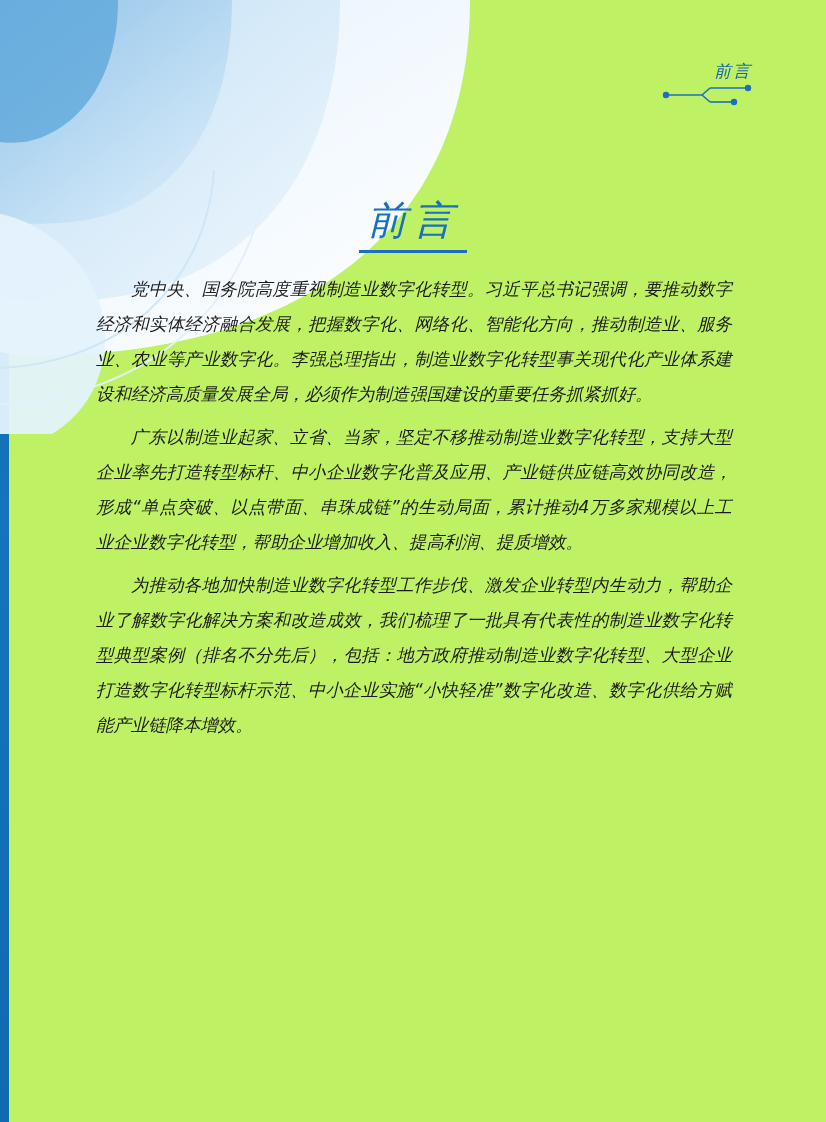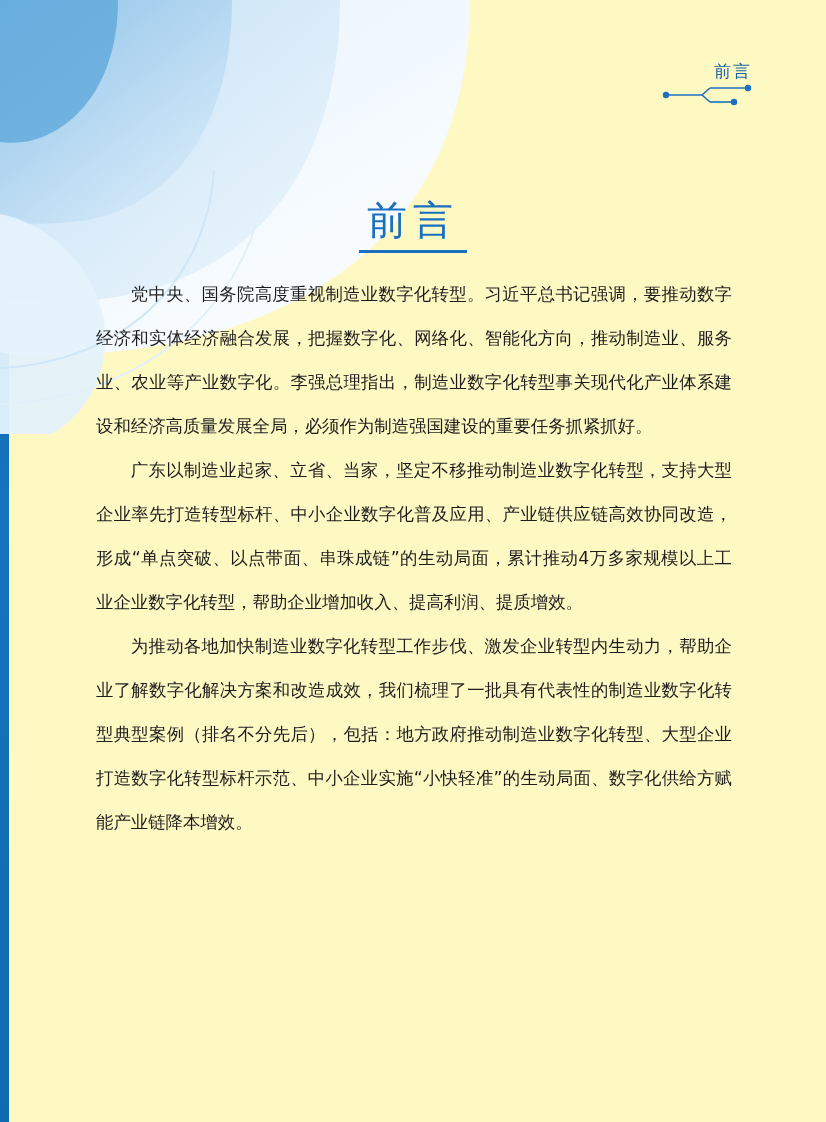--- a/index.html
+++ b/index.html
@@ -12,22 +12,23 @@
     background: #ffffff;
     font-family: "Liberation Sans", sans-serif;
     overflow: hidden;
     position: relative;
   }
 
   
   #page {
     position: absolute;
     inset: 0;
-    background: #fef9c3;
+    background: #bef264;
     overflow: hidden;
+    font-style: italic;
   }
 
   
   .left-edge-bar {
     position: absolute;
     left: 0;
     top: 0;
     width: 9px;
     height: 1122px;
     background: linear-gradient(180deg, #0b5fa5 0%, #1574bd 45%, #0e6bb0 100%);
@@ -93,30 +94,30 @@
   
   .body-copy {
     position: absolute;
     left: 96px;
     top: 272px;
     width: 636px;
   }
   .body-copy p {
     margin: 0 0 0 0;
     font-size: 17.4px;
-    line-height: 44px;
+    line-height: 35px;
     color: #1d1d1d;
     text-align: justify;
     text-justify: inter-ideograph;
     text-indent: 2em;
     font-family: "DejaVu Sans", sans-serif;
     font-weight: 400;
   }
   .body-copy p + p {
-    margin-top: 0px;
+    margin-top: 8px;
   }
 </style>
 </head>
 <body>
 
 <div id="page">
 
   <div class="left-edge-bar"></div>
 
   <div class="deco-wrap">
@@ -173,16 +174,16 @@
   </div>
 
   <div class="title-block">
     <div class="title">前言</div>
     <div class="title-rule"></div>
   </div>
 
   <div class="body-copy">
     <p>党中央、国务院高度重视制造业数字化转型。习近平总书记强调，要推动数字经济和实体经济融合发展，把握数字化、网络化、智能化方向，推动制造业、服务业、农业等产业数字化。李强总理指出，制造业数字化转型事关现代化产业体系建设和经济高质量发展全局，必须作为制造强国建设的重要任务抓紧抓好。</p>
     <p>广东以制造业起家、立省、当家，坚定不移推动制造业数字化转型，支持大型企业率先打造转型标杆、中小企业数字化普及应用、产业链供应链高效协同改造，形成“单点突破、以点带面、串珠成链”的生动局面，累计推动4万多家规模以上工业企业数字化转型，帮助企业增加收入、提高利润、提质增效。</p>
-    <p>为推动各地加快制造业数字化转型工作步伐、激发企业转型内生动力，帮助企业了解数字化解决方案和改造成效，我们梳理了一批具有代表性的制造业数字化转型典型案例（排名不分先后），包括：地方政府推动制造业数字化转型、大型企业打造数字化转型标杆示范、中小企业实施“小快轻准”的生动局面、数字化供给方赋能产业链降本增效。</p>
+    <p>为推动各地加快制造业数字化转型工作步伐、激发企业转型内生动力，帮助企业了解数字化解决方案和改造成效，我们梳理了一批具有代表性的制造业数字化转型典型案例（排名不分先后），包括：地方政府推动制造业数字化转型、大型企业打造数字化转型标杆示范、中小企业实施“小快轻准”数字化改造、数字化供给方赋能产业链降本增效。</p>
   </div>
 
 </div>
 
 </body></html>

